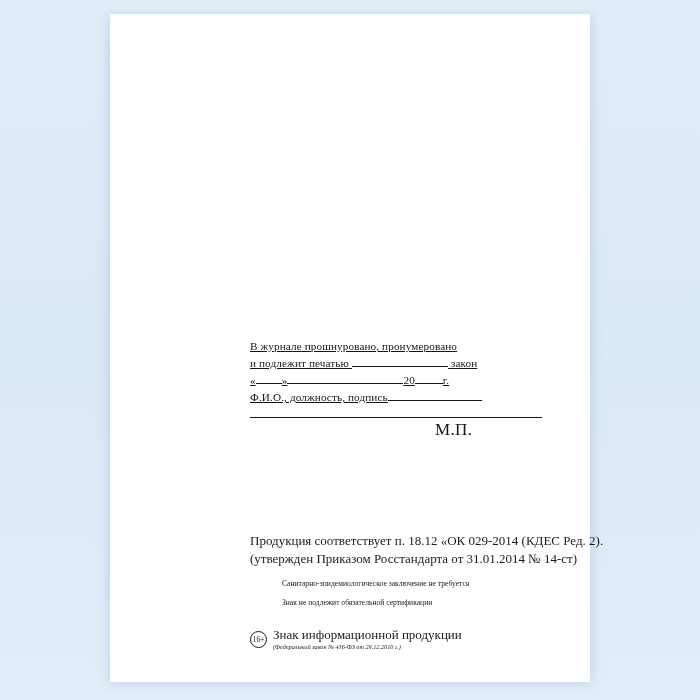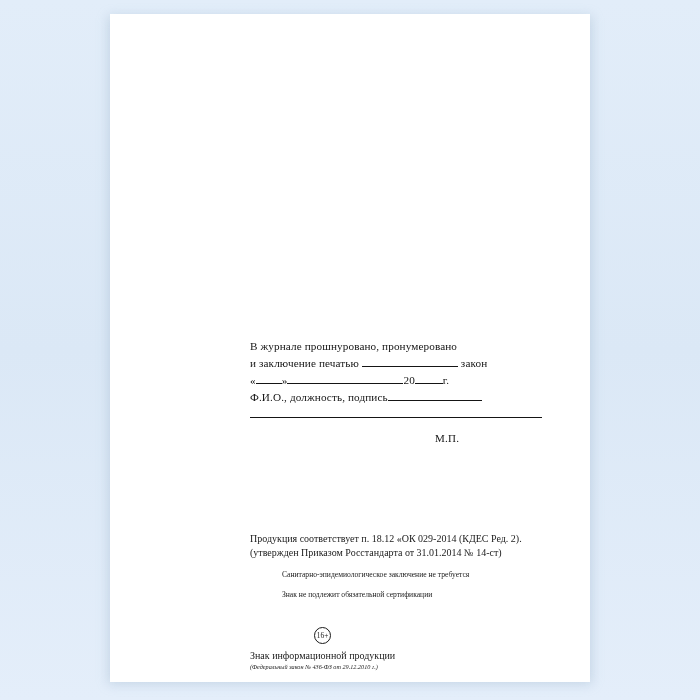--- a/index.html
+++ b/index.html
@@ -49,50 +49,51 @@
 
   
   .cert-block {
     position: absolute;
     left: 140px;
     top: 324px;
     width: 300px;
     color: #151515;
     font-size: 11.2px;
     line-height: 1.52;
+    text-decoration: underline;
   }
   .cert-line {
     white-space: nowrap;
     letter-spacing: 0.01em;
   }
   .u {
     display: inline-block;
     border-bottom: 1px solid #151515;
     height: 11px;
     vertical-align: baseline;
   }
   .mp {
     position: absolute;
     left: 325px;
-    top: 418px;
-    font-size: 11px;
+    top: 406px;
+    font-size: 17px;
     color: #151515;
     letter-spacing: 0.02em;
   }
 
   
   .legal {
     position: absolute;
     left: 140px;
     top: 518px;
     width: 310px;
     color: #1a1a1a;
   }
   .legal .small {
-    font-size: 10px;
+    font-size: 13px;
     line-height: 1.42;
     white-space: nowrap;
   }
   .legal .ital {
   }
   .legal .gap {
     height: 9px;
   }
   .legal .gap2 {
     height: 8px;
@@ -105,42 +106,41 @@
   }
 
   
   .age-row {
     position: absolute;
     left: 140px;
     top: 613px;
     display: flex;
     align-items: center;
     gap: 6px;
-    flex-direction: column;
   }
   .age-badge {
     width: 17px;
     height: 17px;
     border-radius: 50%;
     border: 1px solid #1a1a1a;
     display: flex;
     align-items: center;
     justify-content: center;
     font-size: 7.4px;
     color: #1a1a1a;
     box-sizing: border-box;
     letter-spacing: 0;
   }
   .age-texts {
     display: flex;
     flex-direction: column;
     justify-content: center;
   }
   .age-title {
-    font-size: 10px;
+    font-size: 13px;
     line-height: 1.25;
     color: #1a1a1a;
     white-space: nowrap;
   }
   .age-sub {
     font-size: 6.2px;
     font-style: italic;
     line-height: 1.25;
     color: #1a1a1a;
     white-space: nowrap;
@@ -154,21 +154,21 @@
   <div class="page-shadow"></div>
 
   <div class="page">
     <div class="page-inner">
 
       <div class="cert-block">
         <div class="cert-line">
           <span>В журнале прошнуровано, пронумеровано</span>
         </div>
         <div class="cert-line">
-          <span>и заключение печатью</span>
+          <span>и подлежит печатью</span>
           <span class="u" style="width:96px"></span>
           <span>закон</span>
         </div>
         <div class="cert-line">
           <span>«</span><span class="u" style="width:26px"></span><span>»</span><span class="u" style="width:116px"></span><span>20</span><span class="u" style="width:28px"></span><span>г.</span>
         </div>
         <div class="cert-line">
           <span>Ф.И.О., должность, подпись</span><span class="u" style="width:94px"></span>
         </div>
         <div class="cert-line">

